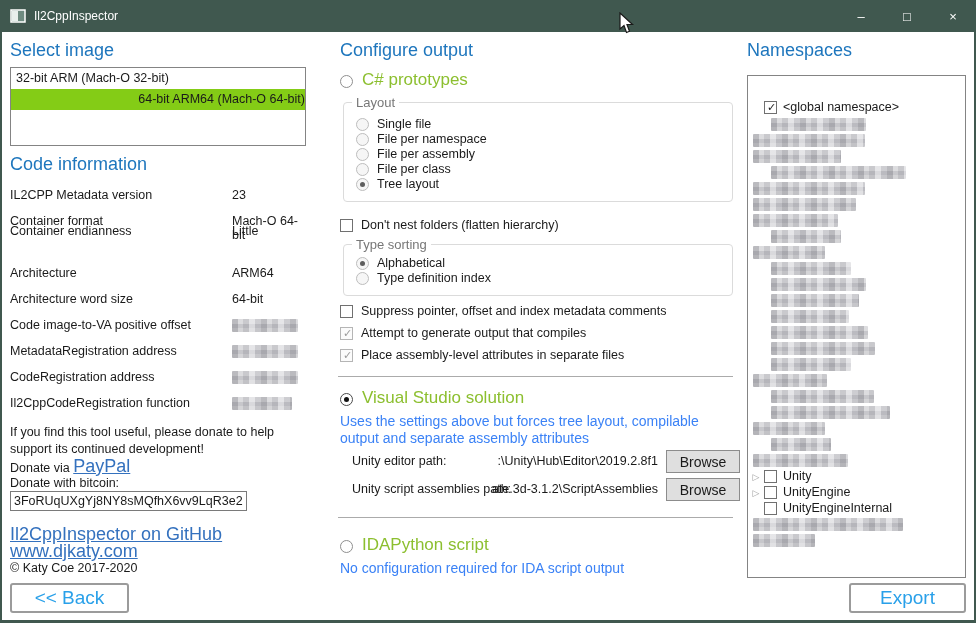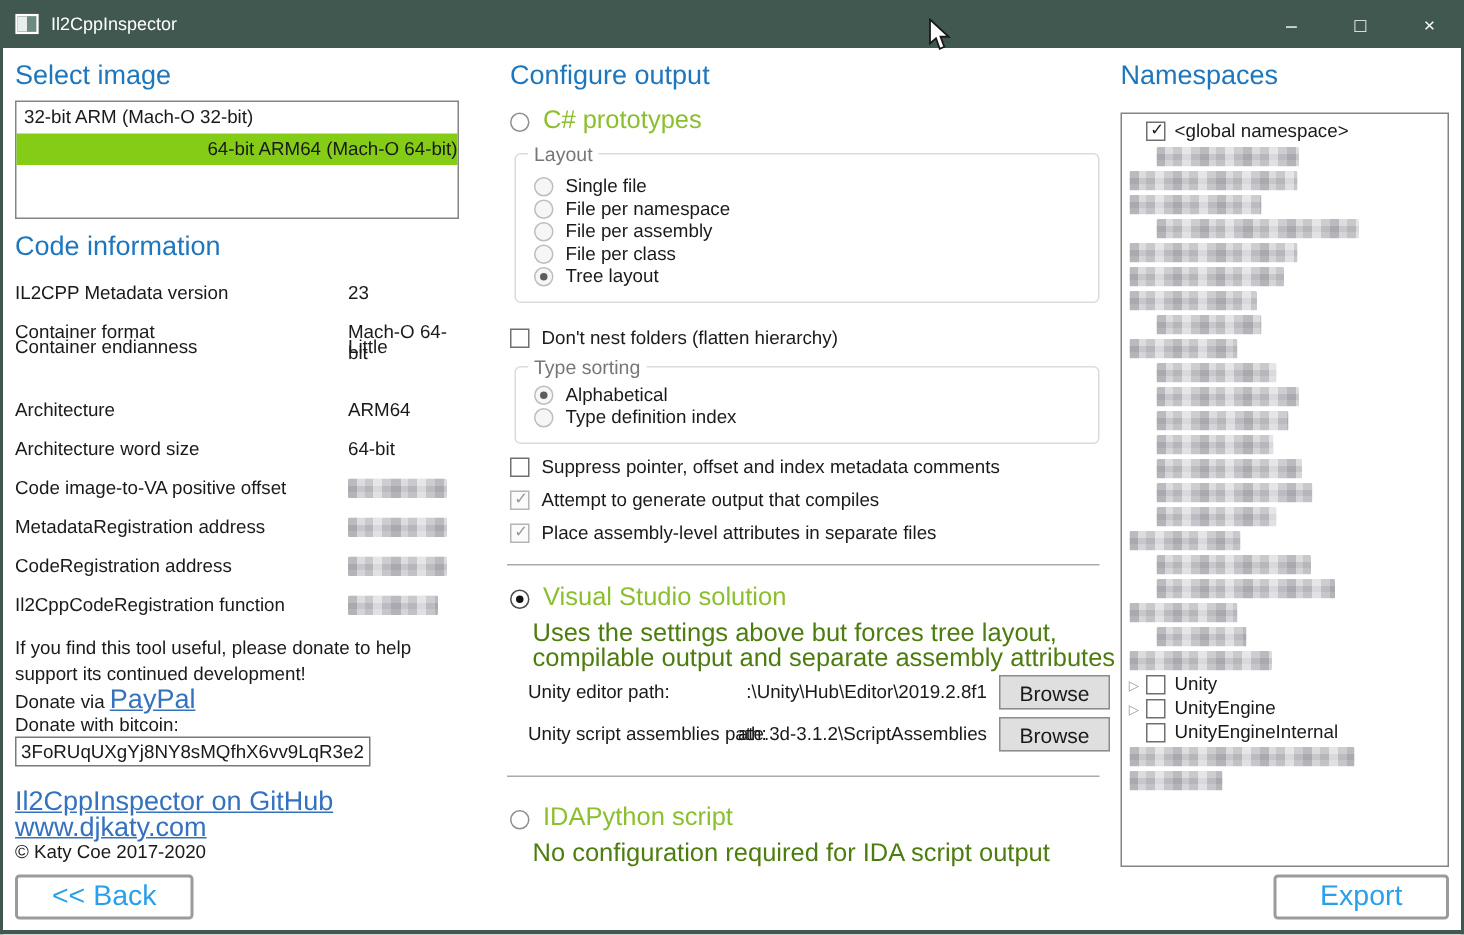--- a/index.html
+++ b/index.html
@@ -60,28 +60,28 @@
 
   .groupbox { position:absolute; border:1px solid #DBDBDB; border-radius:4px; background:#fff; }
   .groupbox .caption { position:absolute; top:-8px; left:8px; background:#fff; padding:0 4px; font-size:13px; color:#777; }
 
   .divider { position:absolute; left:0; width:395px; height:1px; background:#ABABAB; }
 
   .section-radio { position:absolute; height:24px; }
   .section-radio .radio { position:absolute; left:2px; top:5px; }
   .section-radio .slab { position:absolute; left:24px; top:0; white-space:nowrap; }
 
-  .desc { position:absolute; font-size:17px; color:#4d7c0f; line-height:17px;margin-left:15px; }
+  .desc { position:absolute; font-size:14px; color:#3b82f6; line-height:17px; }
 
   .path-row-label { position:absolute; left:14px; font-size:12.5px; color:#1a1a1a; }
   .path-value { position:absolute; right:82px; font-size:12.5px; color:#1a1a1a; white-space:nowrap; }
   .browse-btn { position:absolute; right:0; width:74px; height:23px; background:#DFDFDF; border:1px solid #8C8C8C; font-size:14px; color:#1a1a1a; cursor:pointer; font-family:"Liberation Sans","DejaVu Sans",sans-serif; }
 
   
-  .ns-box { position:absolute; left:0; top:43px; width:219px; height:503px; border:1px solid #848484; background:#fff; overflow:hidden; padding-top:2px; }
+  .ns-box { position:absolute; left:0; top:43px; width:219px; height:503px; border:1px solid #848484; background:#fff; overflow:hidden; padding-top:22px; }
   .ns-row { position:relative; height:16px; line-height:16px; font-size:12.5px; color:#1a1a1a; white-space:nowrap; }
   .ns-row.tall { height:18px; line-height:18px; }
   .ns-row .exp { display:inline-block; width:16px; text-align:center; color:#A0A0A0; font-size:9px; vertical-align:middle; }
   .ns-row .cb { margin-right:6px; }
   .ns-row .redact { position:absolute; top:2px; }
 
   .cursor-svg { position:absolute; left:617px; top:12px; z-index:50; }
 </style>
 </head>
 <body>

